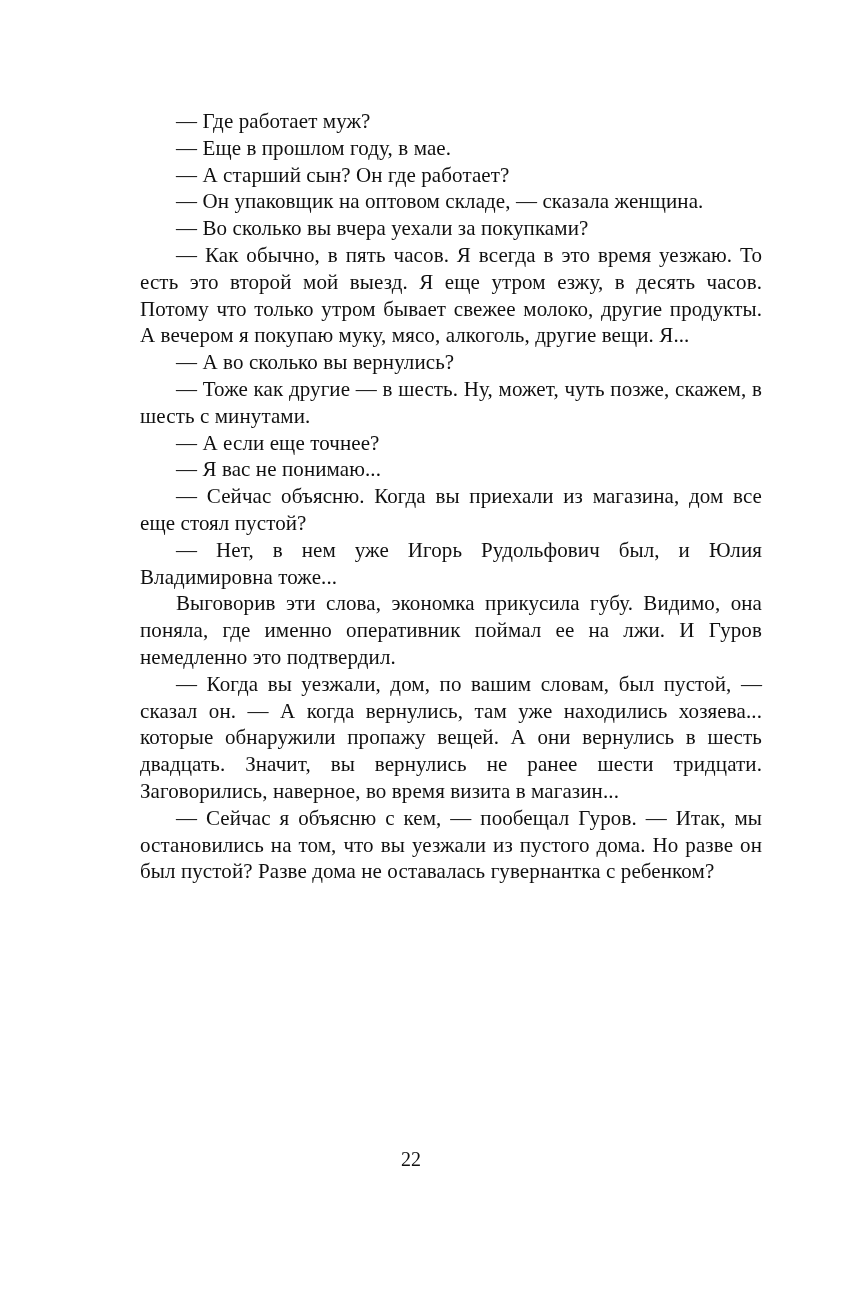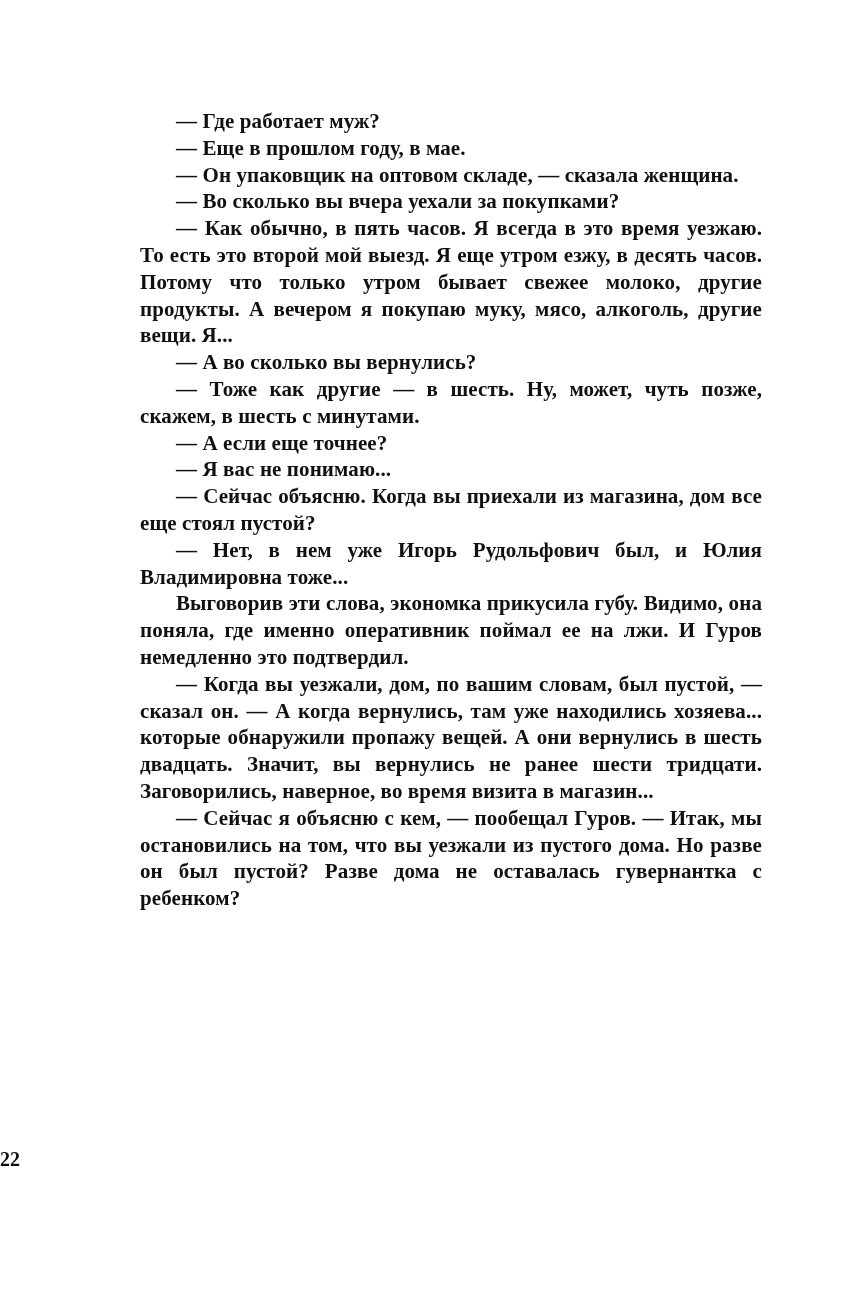--- a/index.html
+++ b/index.html
@@ -12,21 +12,20 @@
     height: 1311px;
     position: relative;
     overflow: hidden;
     font-family: "Liberation Serif", "DejaVu Serif", serif;
     color: #101010;
   }
   .book-page {
     position: absolute;
     inset: 0;
     background: #ffffff;
-    font-weight: bold;
   }
   .text-block {
     position: absolute;
     left: 140px;
     top: 108px;
     width: 622px;
     font-size: 21px;
     line-height: 26.8px;
     text-align: justify;
     letter-spacing: 0.1px;
@@ -34,32 +33,33 @@
   .text-block p {
     margin: 0;
     padding: 0;
     text-indent: 36px;
   }
   .page-number {
     position: absolute;
     left: 0;
     top: 1147px;
     width: 822px;
-    text-align: left;
+    text-align: center;
     font-size: 20px;
     line-height: 24px;
   }
 </style>
 </head>
 <body>
 
 <div class="book-page">
   <div class="text-block">
     <p>—  Где работает муж?</p>
     <p>—  Еще в прошлом году, в мае.</p>
+    <p>—  А старший сын? Он где работает?</p>
     <p>—  Он упаковщик на оптовом складе, — сказала женщина.</p>
     <p>—  Во сколько вы вчера уехали за покупками?</p>
     <p>—  Как обычно, в пять часов. Я всегда в это время уезжаю. То есть это второй мой выезд. Я еще утром езжу, в десять часов. Потому что только утром бывает свежее молоко, другие продукты. А вечером я покупаю муку, мясо, алкоголь, другие вещи. Я...</p>
     <p>—  А во сколько вы вернулись?</p>
     <p>—  Тоже как другие — в шесть. Ну, может, чуть позже, скажем, в шесть с минутами.</p>
     <p>—  А если еще точнее?</p>
     <p>—  Я вас не понимаю...</p>
     <p>—  Сейчас объясню. Когда вы приехали из магазина, дом все еще стоял пустой?</p>
     <p>—  Нет, в нем уже Игорь Рудольфович был, и Юлия Владимировна тоже...</p>
     <p>Выговорив эти слова, экономка прикусила губу. Видимо, она поняла, где именно оперативник поймал ее на лжи. И Гуров немедленно это подтвердил.</p>

